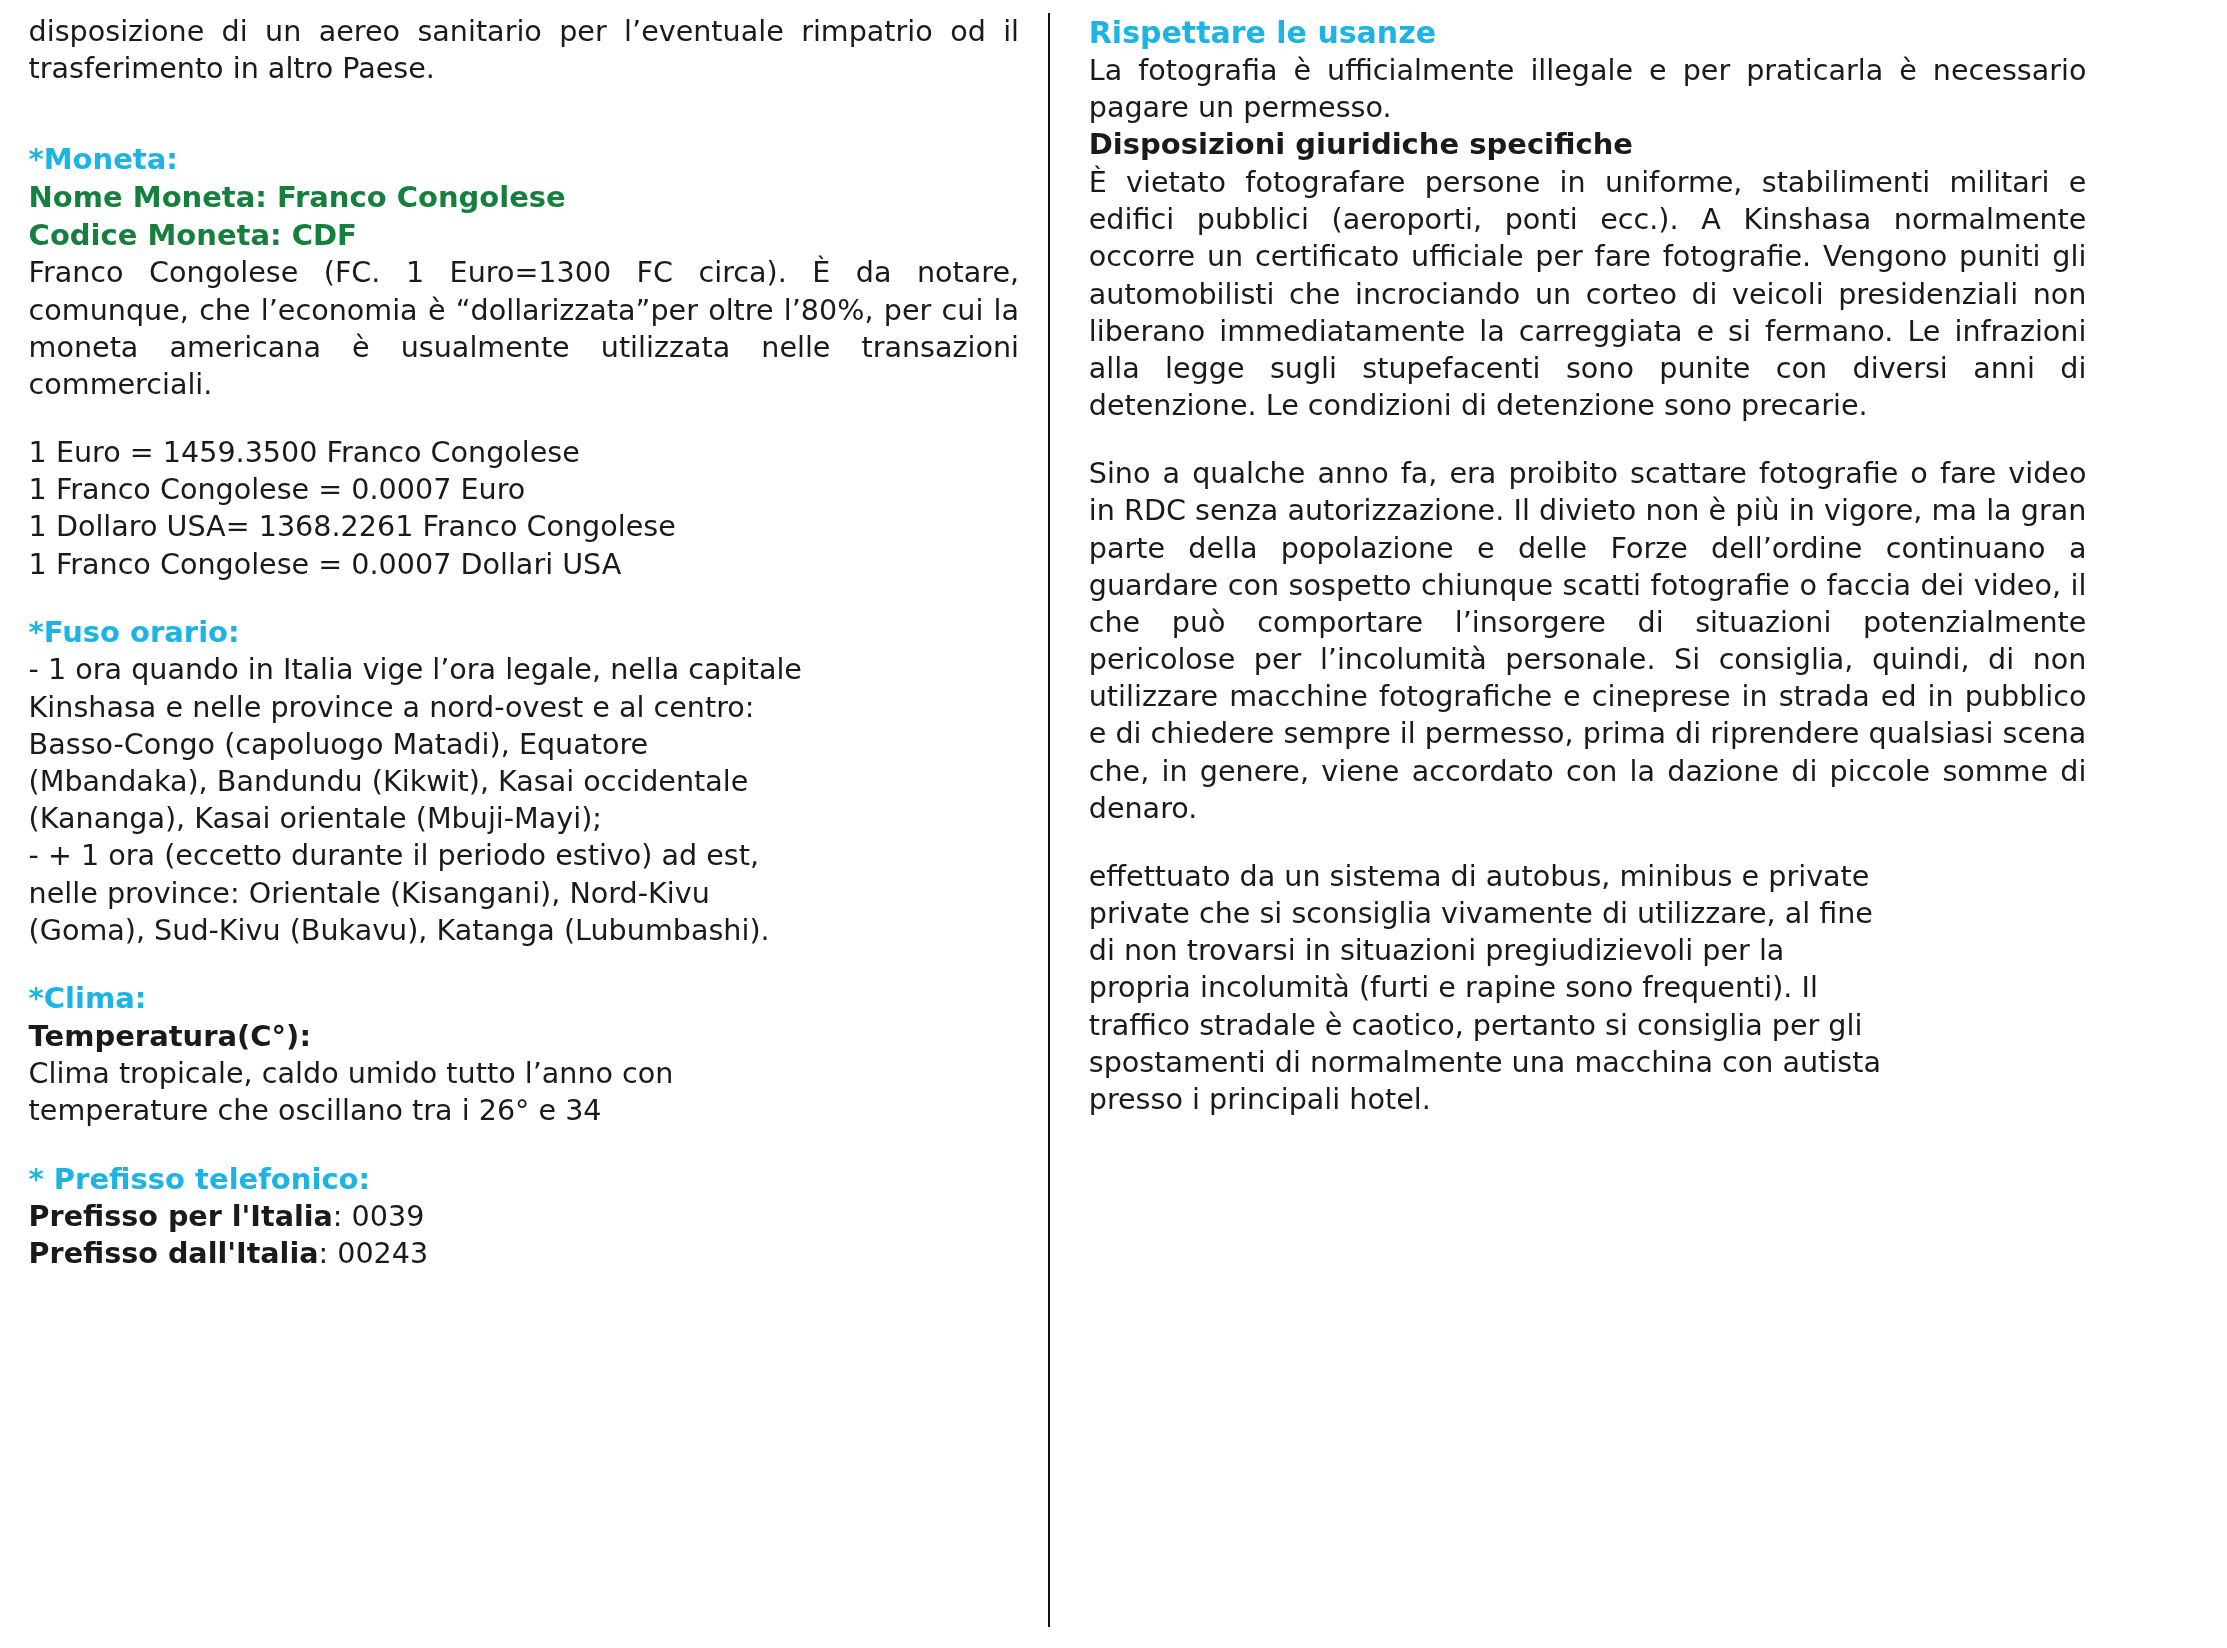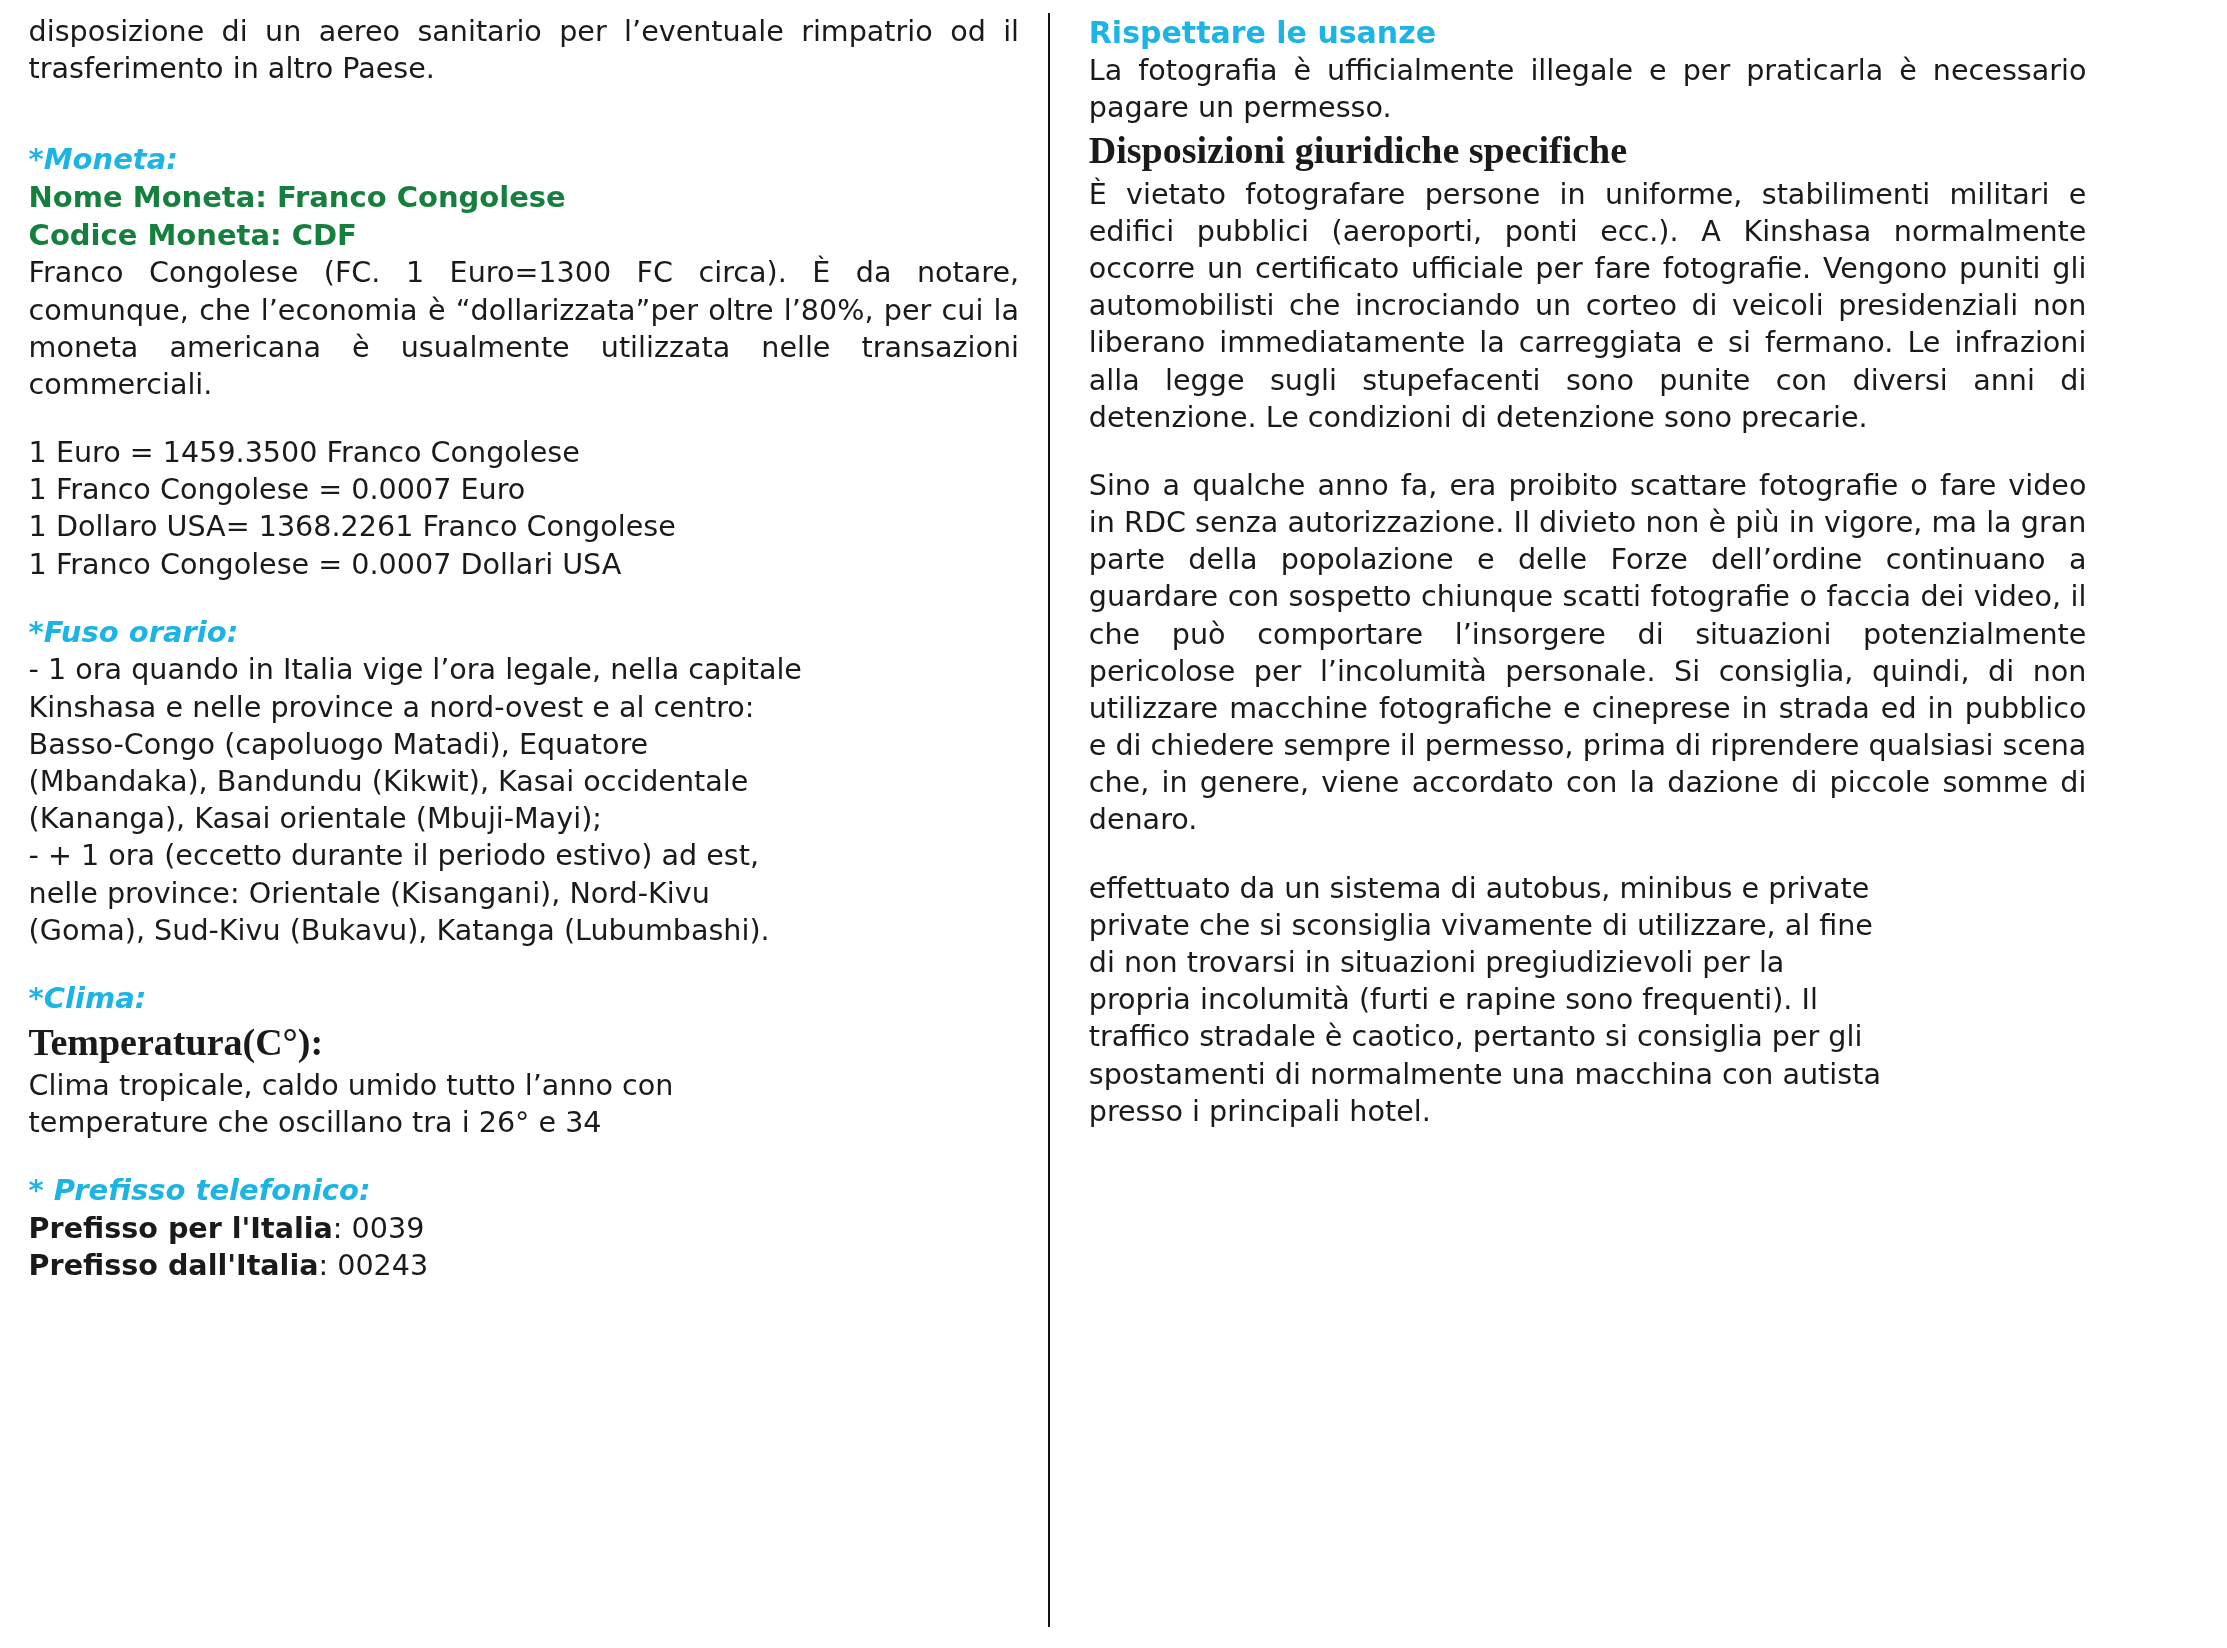--- a/index.html
+++ b/index.html
@@ -46,40 +46,38 @@
   }
   .just {
     text-align: justify;
     text-justify: inter-word;
   }
   .heading-cyan {
     color: #1bb4e4;
     font-weight: bold;
     font-size: 29px;
     line-height: 1.30;
-    font-style: italic;
   }
   .heading-brown {
     color: #15803d;
     font-weight: bold;
     font-size: 29px;
     line-height: 1.30;
   }
   .spacer-lg { height: 54px; }
   .spacer-md { height: 31px; }
   .inline-bold { font-weight: bold; }
   .right-head {
     color: #1bb4e4;
     font-weight: bold;
     font-size: 30px;
   }
   .blk-bold {
     font-weight: bold;
-    font-size: 38px;
-    font-family: Liberation Serif, serif;
+    font-size: 29px;
   }
 </style>
 </head>
 <body>
 
 <div class="page">
 
   <div class="col col-left">
 
     <p class="just">disposizione di un aereo sanitario per l’eventuale rimpatrio od il trasferimento in altro Paese.</p>

